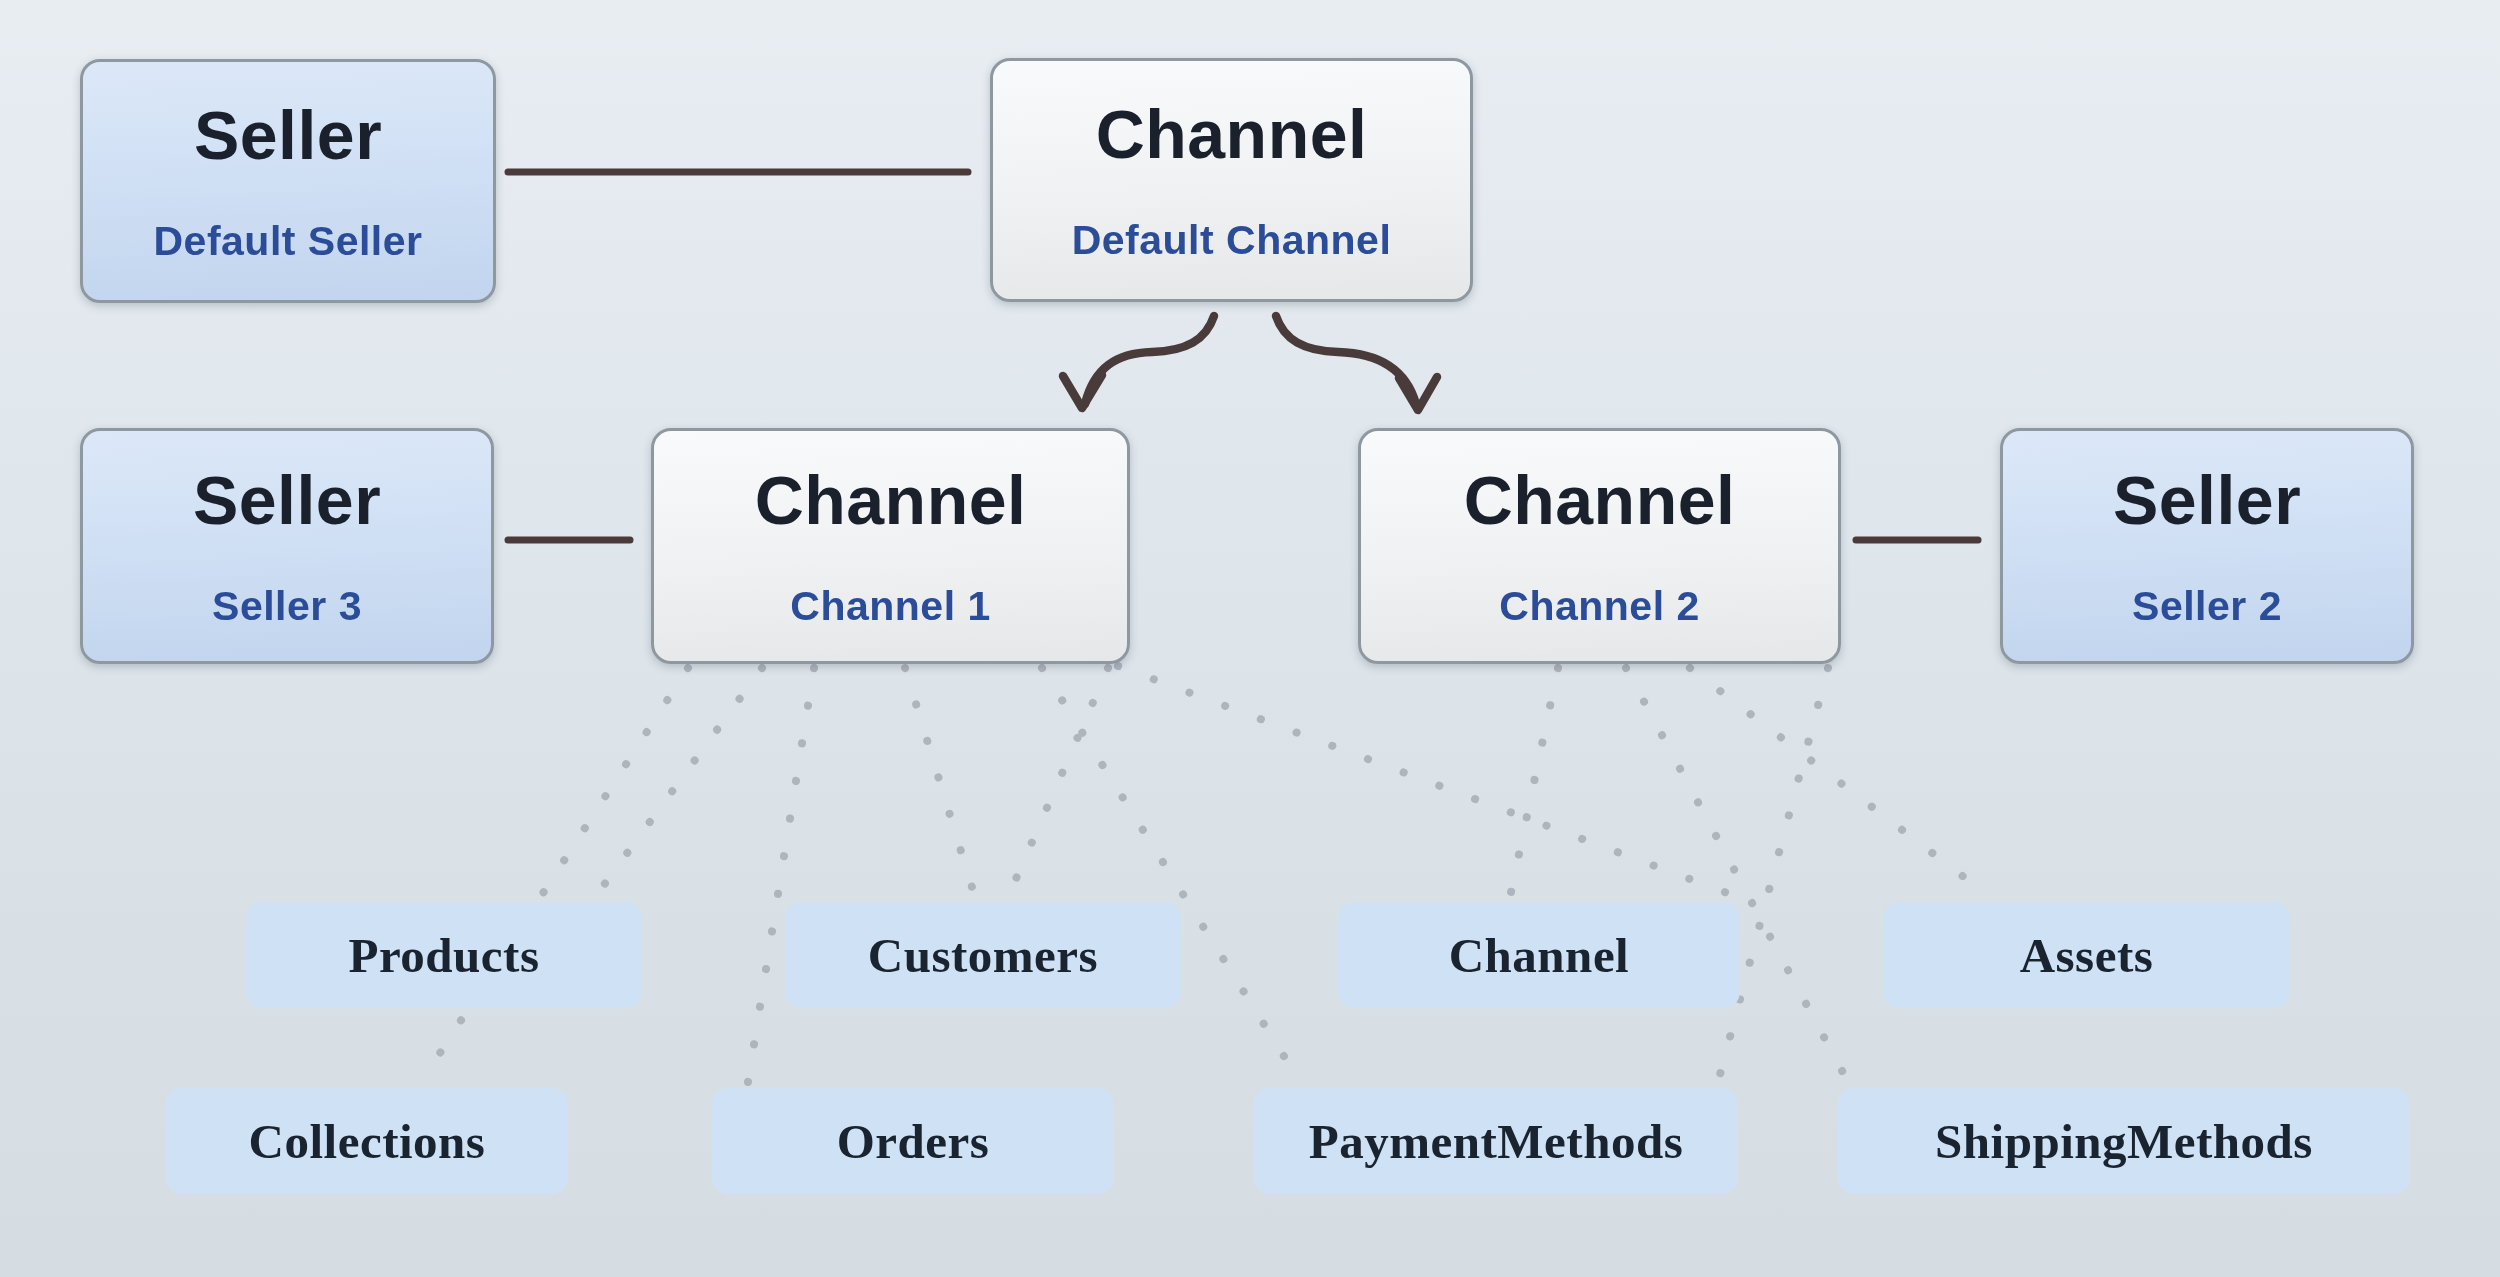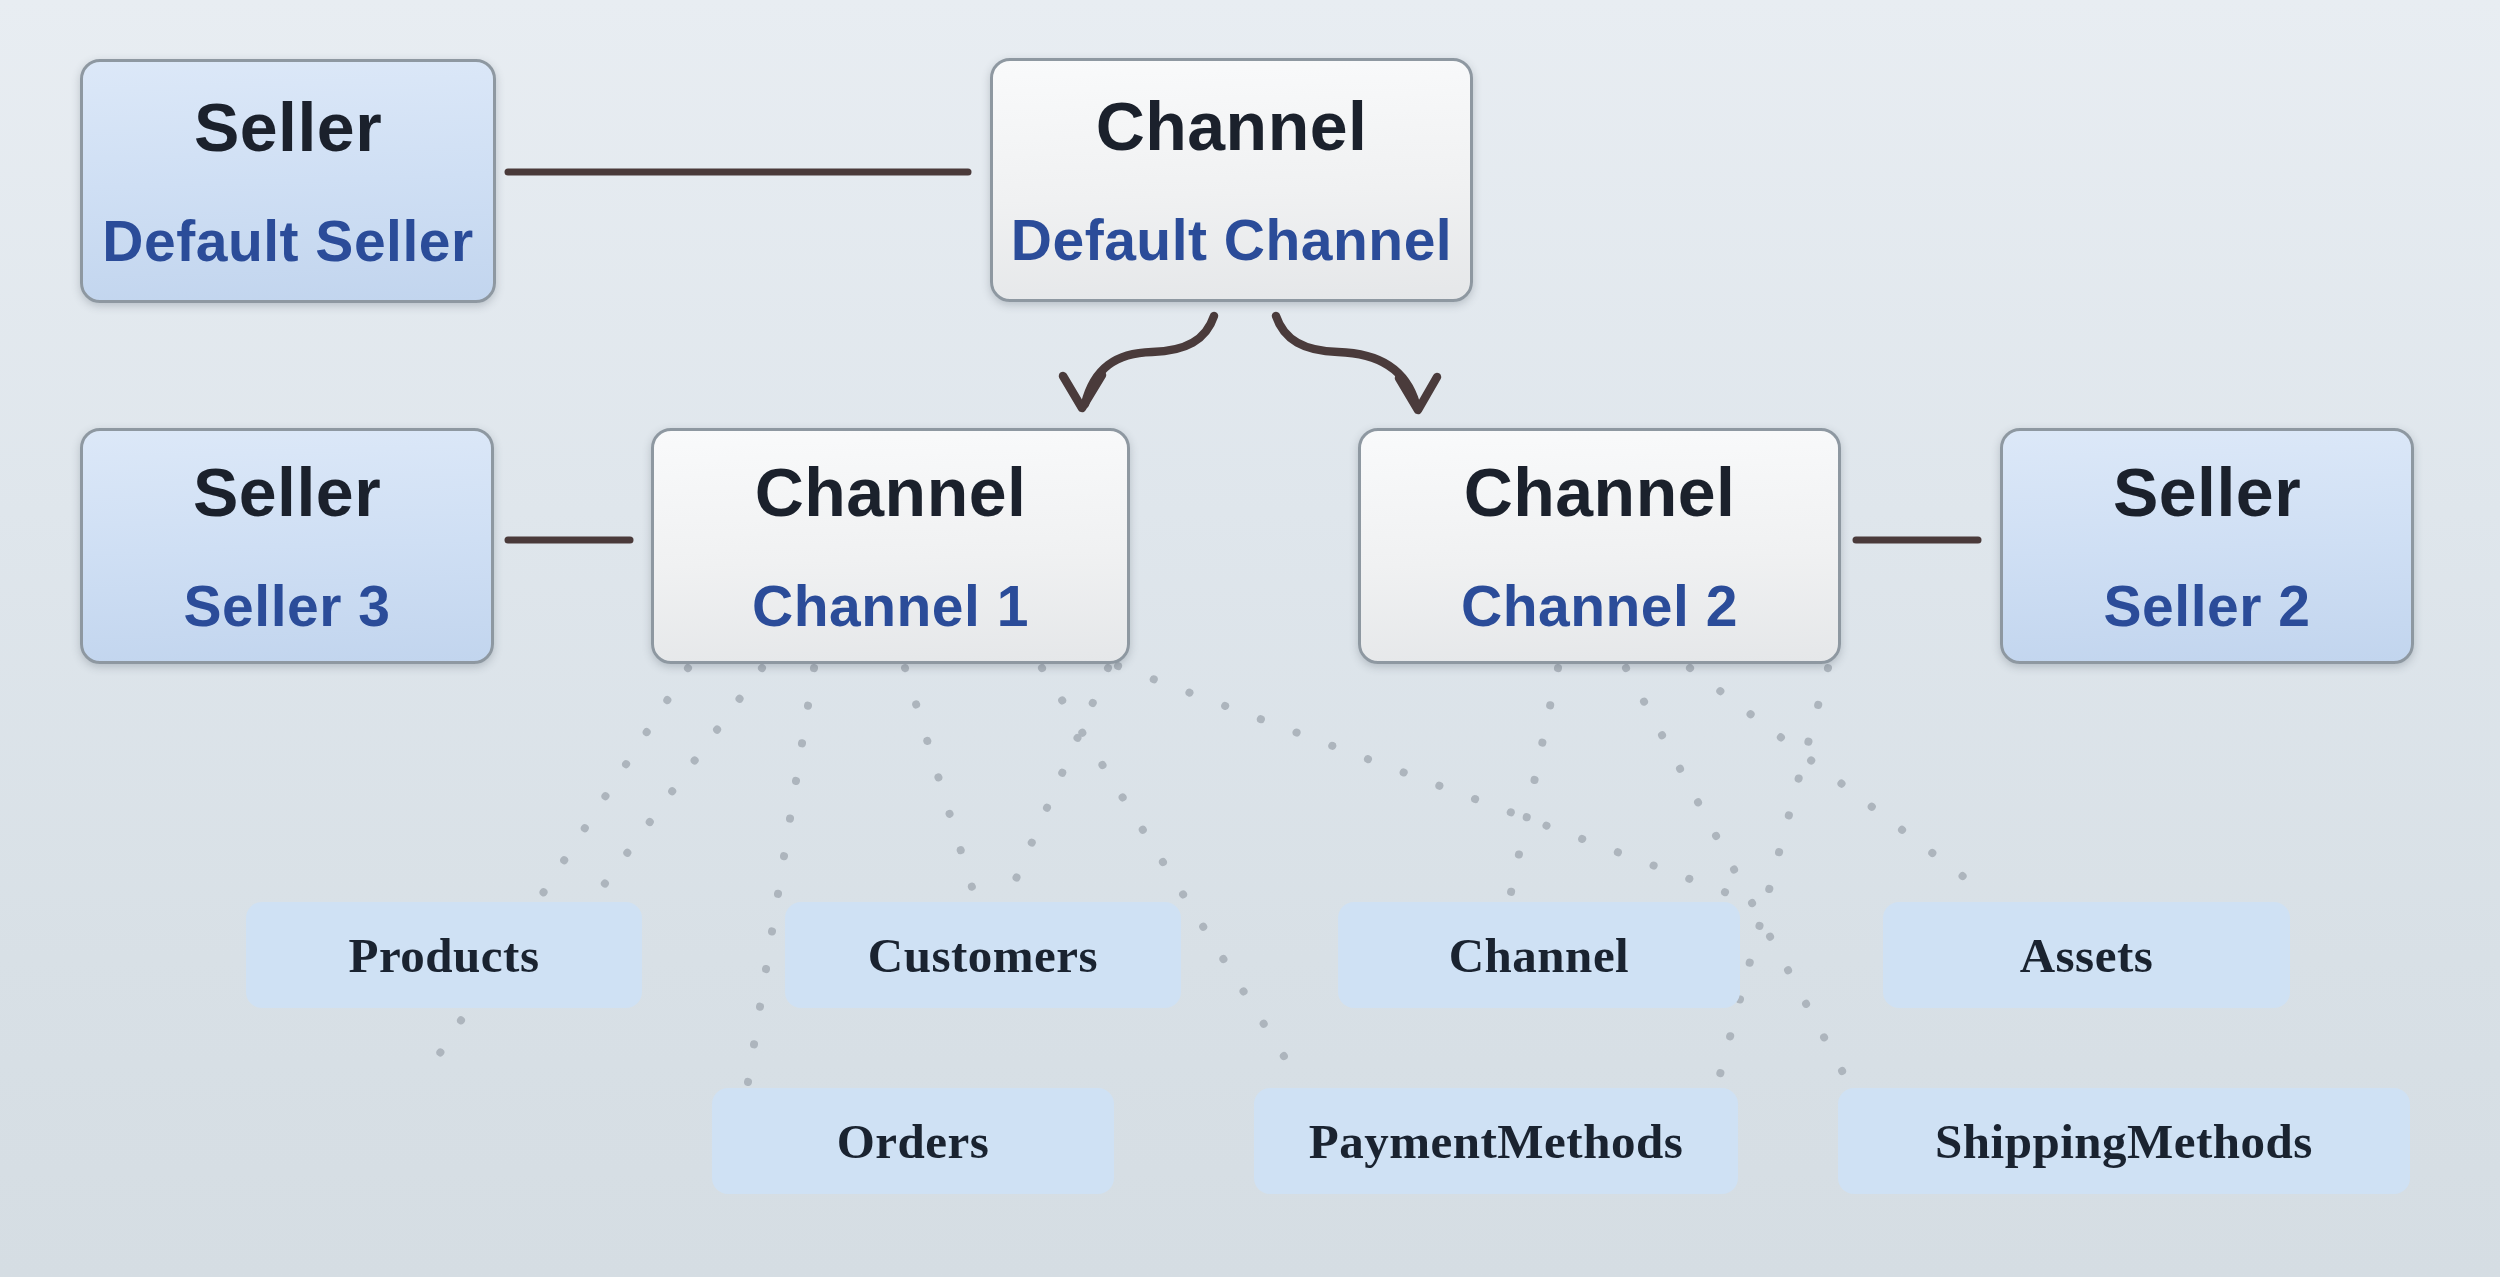--- a/index.html
+++ b/index.html
@@ -16,21 +16,21 @@
   .edge-dotted{stroke:#adb5bd;stroke-width:8;fill:none;stroke-linecap:round;stroke-dasharray:0.1 38;}
 
   .node{
     position:absolute;display:flex;flex-direction:column;align-items:center;justify-content:center;
     border:3px solid #8e98a1;border-radius:20px;
     box-shadow:0 3px 8px rgba(60,72,84,.25);
   }
   .node--seller{background:linear-gradient(178deg,#dce8f8 0%,#cfdff4 50%,#c2d5ee 100%);}
   .node--channel{background:linear-gradient(178deg,#f9fafb 0%,#f0f1f2 55%,#e5e7e9 100%);}
   .node-type{font-size:68px;font-weight:700;color:#1b212c;line-height:1;margin-bottom:52px;letter-spacing:.5px;}
-  .node-name{font-size:57px;font-weight:700;color:#2b4c99;line-height:1;letter-spacing:.5px;}
+  .node-name{font-size:41px;font-weight:700;color:#2b4c99;line-height:1;letter-spacing:.5px;}
 
   .n-ds{left:80px;  top:59px; width:410px;height:238px;}
   .n-dc{left:990px; top:58px; width:477px;height:238px;}
   .n-s1{left:80px;  top:428px;width:408px;height:230px;}
   .n-c1{left:651px; top:428px;width:473px;height:230px;}
   .n-c2{left:1358px;top:428px;width:477px;height:230px;}
   .n-s2{left:2000px;top:428px;width:408px;height:230px;}
 
   .entity{
     position:absolute;height:106px;display:flex;align-items:center;justify-content:center;
@@ -102,17 +102,18 @@
   </div>
   <div class="node node--seller n-s2">
     <div class="node-type">Seller</div>
     <div class="node-name">Seller 2</div>
   </div>
 
   <div class="entity e-products">Products</div>
   <div class="entity e-customers">Customers</div>
   <div class="entity e-facets">Channel</div>
   <div class="entity e-assets">Assets</div>
+  <div class="entity e-collections">Collections</div>
   <div class="entity e-orders">Orders</div>
   <div class="entity e-payment">PaymentMethods</div>
   <div class="entity e-shipping">ShippingMethods</div>
 
 </div>
 
 </body></html>

